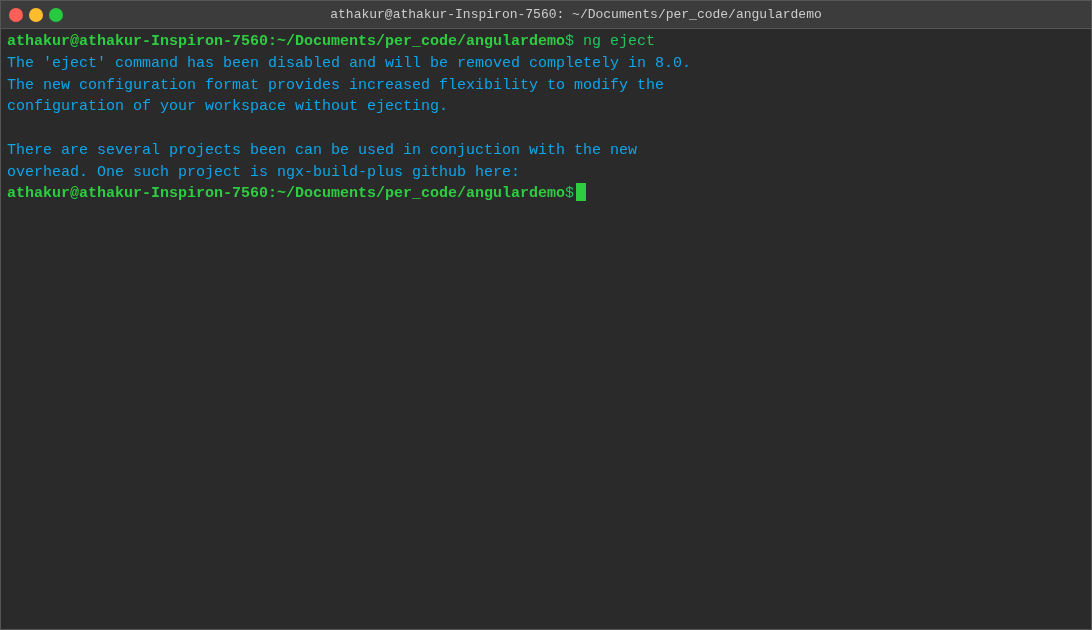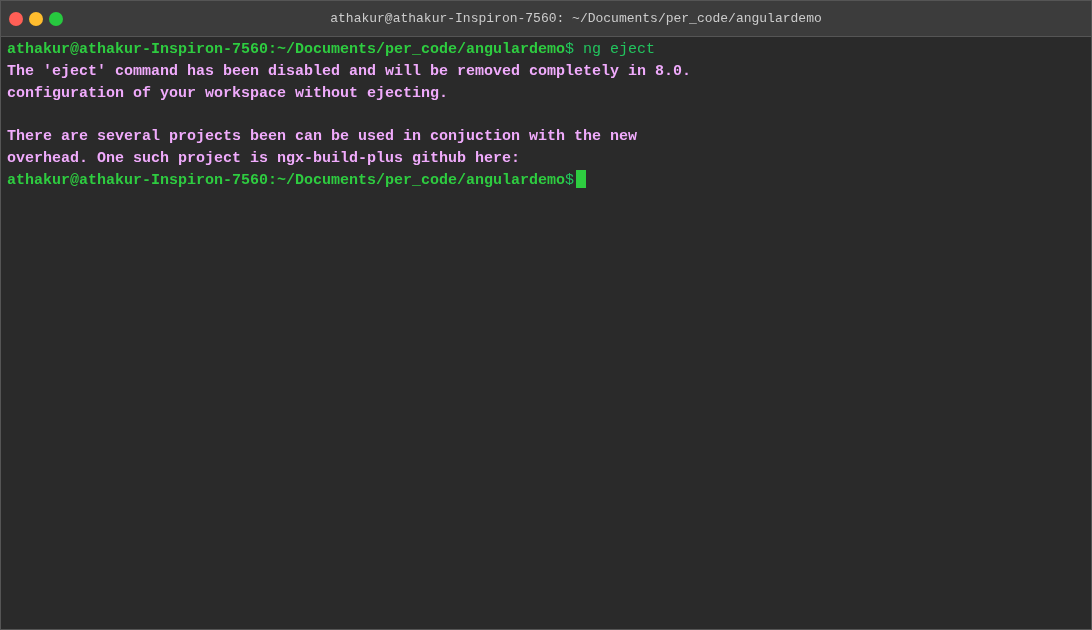--- a/index.html
+++ b/index.html
@@ -19,21 +19,21 @@
     .window {
       width: 1092px;
       height: 630px;
       background: #2a2a2a;
       border: 1px solid #555;
       display: flex;
       flex-direction: column;
     }
 
     .titlebar {
-      height: 36px;
+      height: 28px;
       background: #3c3c3c;
       display: flex;
       align-items: center;
       padding: 12px 8px;
       gap: 6px;
       border-bottom: 1px solid #555;
       flex-shrink: 0;
     }
 
     .titlebar-btn {
@@ -73,22 +73,22 @@
     .line-prompt {
       color: #2ecc40;
       font-weight: bold;
     }
 
     .line-command {
       color: #22c55e;
     }
 
     .line-red {
-      color: #f0abfc;
-      font-weight: bold;
+      color: #0ea5e9;
+      font-weight: normal;
     }
 
     .line-link {
       color: #3498db;
       font-weight: bold;
       text-decoration: underline;
     }
 
     .cursor {
       display: inline-block;
@@ -117,20 +117,21 @@
   <div class="terminal-body">
     <div class="terminal-content">
 
       <div class="prompt-line">
         <span class="line-prompt">athakur@athakur-Inspiron-7560</span>
         <span class="line-prompt">:~/Documents/per_code/angulardemo</span>
         <span class="line-command">$ ng eject</span>
       </div>
 
       <div class="line-red">The 'eject' command has been disabled and will be removed completely in 8.0.</div>
+      <div class="line-red">The new configuration format provides increased flexibility to modify the</div>
       <div class="line-red">configuration of your workspace without ejecting.</div>
       <div class="line-red">&nbsp;</div>
       <div class="line-red">There are several projects been can be used in conjuction with the new</div>
       <div class="line-red">overhead.  One such project is ngx-build-plus github here:</div>
 
       <div class="prompt-line">
         <span class="line-prompt">athakur@athakur-Inspiron-7560</span>
         <span class="line-prompt">:~/Documents/per_code/angulardemo</span>
         <span class="line-command">$ </span>
         <span class="cursor"></span>

